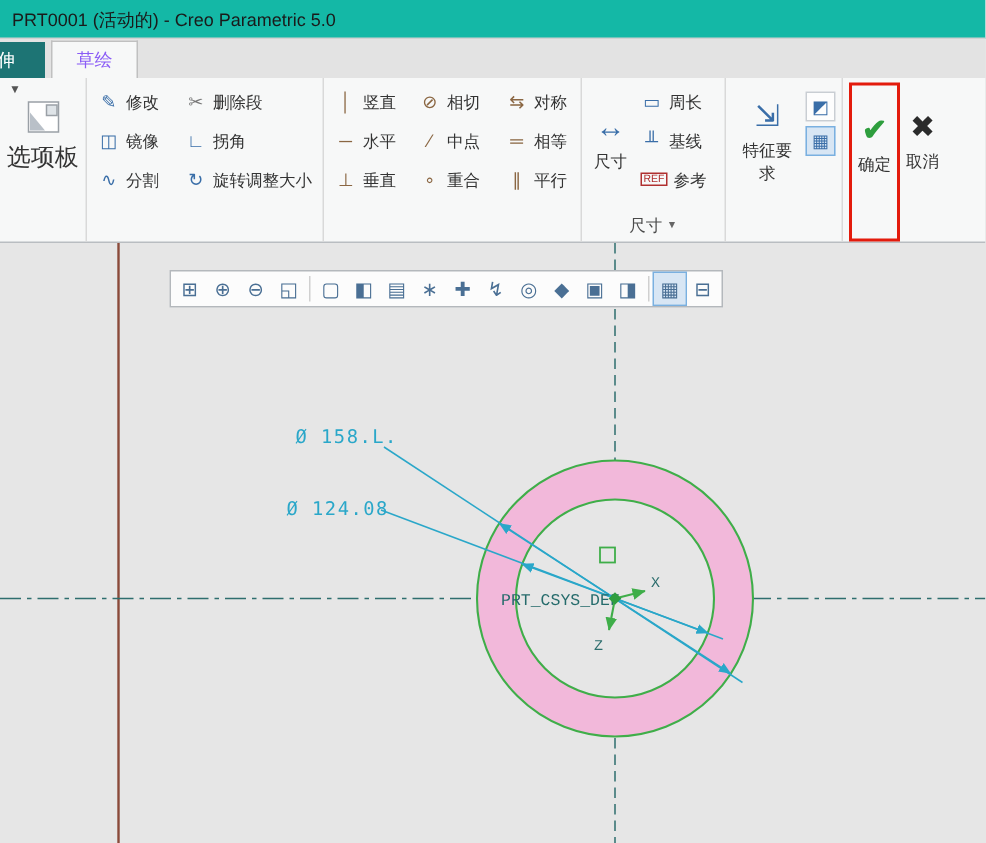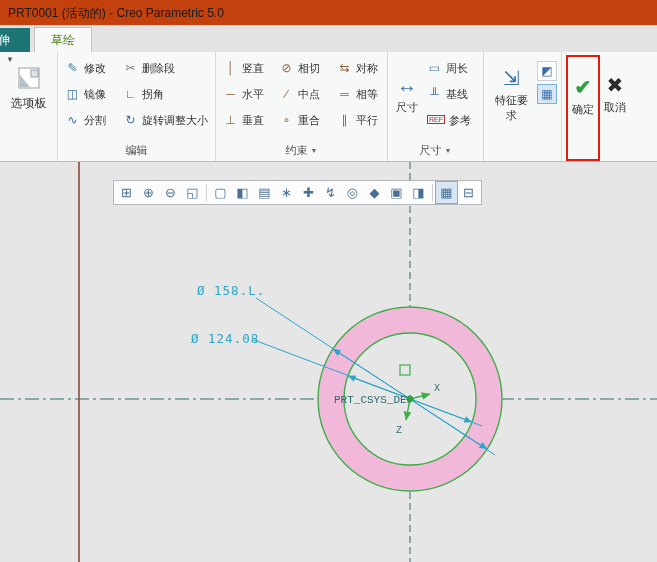--- a/index.html
+++ b/index.html
@@ -1,49 +1,49 @@
 <!DOCTYPE html>
 <html><head>
 <meta charset="utf-8">
 <style>
   * { margin:0; padding:0; box-sizing:border-box; }
   html,body { width:657px; height:562px; font-family:"Liberation Sans", sans-serif; background:#e6e6e6; overflow:hidden; }
 
   
-  .titlebar { height:26px; background:#c2410c; border-bottom:1px solid #d2d2d2;
+  .titlebar { height:26px; background:#14b8a6; border-bottom:1px solid #d2d2d2;
               font-size:12px; color:#1a1a1a; line-height:26px; padding-left:8px; }
 
   
   .tabrow { height:26px; background:#e3e3e3; display:flex; align-items:flex-end; }
   .feature-tab { width:30px; height:24px; background:#1d7474; color:#fff; font-size:12px;
                  overflow:hidden; white-space:nowrap; line-height:24px; }
   .feature-tab span { display:inline-block; margin-left:-14px; }
   .sketch-tab { height:25px; background:#f7f8f8; border:1px solid #c0c0c0; border-bottom:none;
-                padding:0 16px; font-size:12px; color:#4d7c0f; line-height:24px; margin-left:4px; }
+                padding:0 16px; font-size:12px; color:#8b5cf6; line-height:24px; margin-left:4px; }
 
   
   .ribbon { height:110px; background:#f7f8f8; border-bottom:1px solid #b9bdc1; display:flex; }
   .rgroup { display:flex; flex-direction:column; border-right:1px solid #d9d9d9; }
   .rcontent { flex:1; padding:3px 4px 0 4px; display:flex; }
   .rlabel { height:21px; font-size:11px; color:#4a4a4a; display:flex; align-items:center;
             justify-content:center; gap:3px; }
   .ga { font-size:7px; color:#666; }
   button { border:none; background:transparent; font-family:inherit; cursor:default; }
   .sbtn { display:flex; align-items:center; gap:4px; height:26px; padding:0 3px;
           font-size:11px; color:#333; white-space:nowrap; }
   .ic { width:15px; text-align:center; font-size:12px; color:#8a6642; display:inline-block; }
   .ic-blue { color:#3a6ea8; } .ic-gray { color:#777; }
   .bigbtn { display:flex; flex-direction:column; align-items:center; justify-content:center;
             gap:5px; font-size:11px; color:#333; height:80px; padding:0 4px; }
   .bigbtn .bic { font-size:20px; line-height:20px; }
 
   .g-palette { width:58px; }
   .g-palette .rcontent { flex-direction:column; align-items:center; gap:2px; }
   .pal-arrow { font-size:8px; color:#555; align-self:flex-start; margin-left:2px; }
-  .pal-label { font-size:12px; color:#333;font-family:Liberation Mono, monospace; }
+  .pal-label { font-size:16px; color:#333;font-family:Liberation Mono, monospace; }
 
   .g-edit { width:158px; }
   .grid2 { display:grid; grid-template-columns:58px 96px; grid-auto-rows:26px; }
   .g-constrain { width:172px; }
   .grid3 { display:grid; grid-template-columns:56px 58px 54px; grid-auto-rows:26px; }
   .g-dim { width:96px; }
   .g-dim .rcontent { gap:2px; }
   .dimcol { display:flex; flex-direction:column; }
   .refbadge { font-size:7px; color:#b03030; border:1px solid #b03030; padding:0 1px;
               display:inline-block; transform:translateY(-1px); }
@@ -126,23 +126,20 @@
         <button class="sbtn">
           <span class="ic ic-blue">∿</span>
           <span>分割</span>
         </button>
         <button class="sbtn">
           <span class="ic ic-blue">↻</span>
           <span>旋转调整大小</span>
         </button>
       </div>
     </div>
-    <div class="rlabel">
-      <span>编辑</span>
-    </div>
   </div>
 
   <div class="rgroup g-constrain">
     <div class="rcontent">
       <div class="grid3">
         <button class="sbtn">
           <span class="ic">│</span>
           <span>竖直</span>
         </button>
         <button class="sbtn">
@@ -171,24 +168,20 @@
         </button>
         <button class="sbtn">
           <span class="ic">∘</span>
           <span>重合</span>
         </button>
         <button class="sbtn">
           <span class="ic">∥</span>
           <span>平行</span>
         </button>
       </div>
-    </div>
-    <div class="rlabel">
-      <span>约束</span>
-      <span class="ga">▼</span>
     </div>
   </div>
 
   <div class="rgroup g-dim">
     <div class="rcontent">
       <button class="bigbtn">
         <span class="bic ic-blue">↔</span>
         <span>尺寸</span>
       </button>
       <div class="dimcol">

